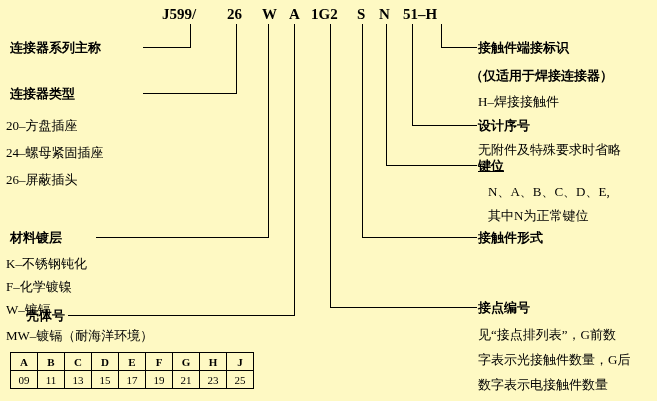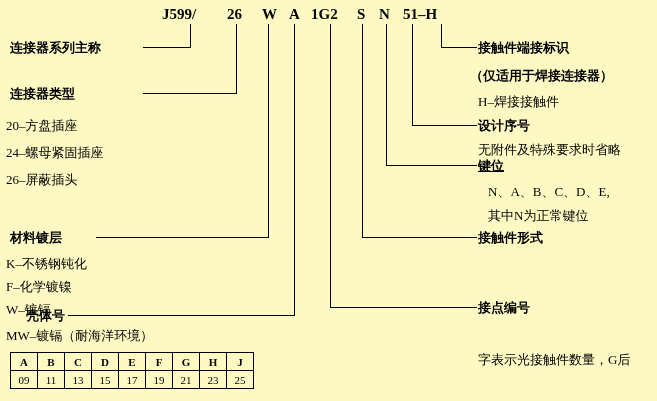--- a/index.html
+++ b/index.html
@@ -147,15 +147,17 @@
   <div class="lbl bold" style="left:478px; top:118px;">设计序号</div>
   <div class="lbl" style="left:478px; top:142px;">无附件及特殊要求时省略</div>
 
   <div class="lbl bold" style="left:478px; top:158px;text-decoration:underline;">键位</div>
   <div class="lbl" style="left:488px; top:184px;">N、A、B、C、D、E,</div>
   <div class="lbl" style="left:488px; top:208px;">其中N为正常键位</div>
 
   <div class="lbl bold" style="left:478px; top:230px;">接触件形式</div>
 
   <div class="lbl bold" style="left:478px; top:300px;">接点编号</div>
+  <div class="lbl" style="left:478px; top:327px;">见“接点排列表”，G前数</div>
   <div class="lbl" style="left:478px; top:352px;">字表示光接触件数量，G后</div>
+  <div class="lbl" style="left:478px; top:377px;">数字表示电接触件数量</div>
 
 </div>
 
 </body></html>

